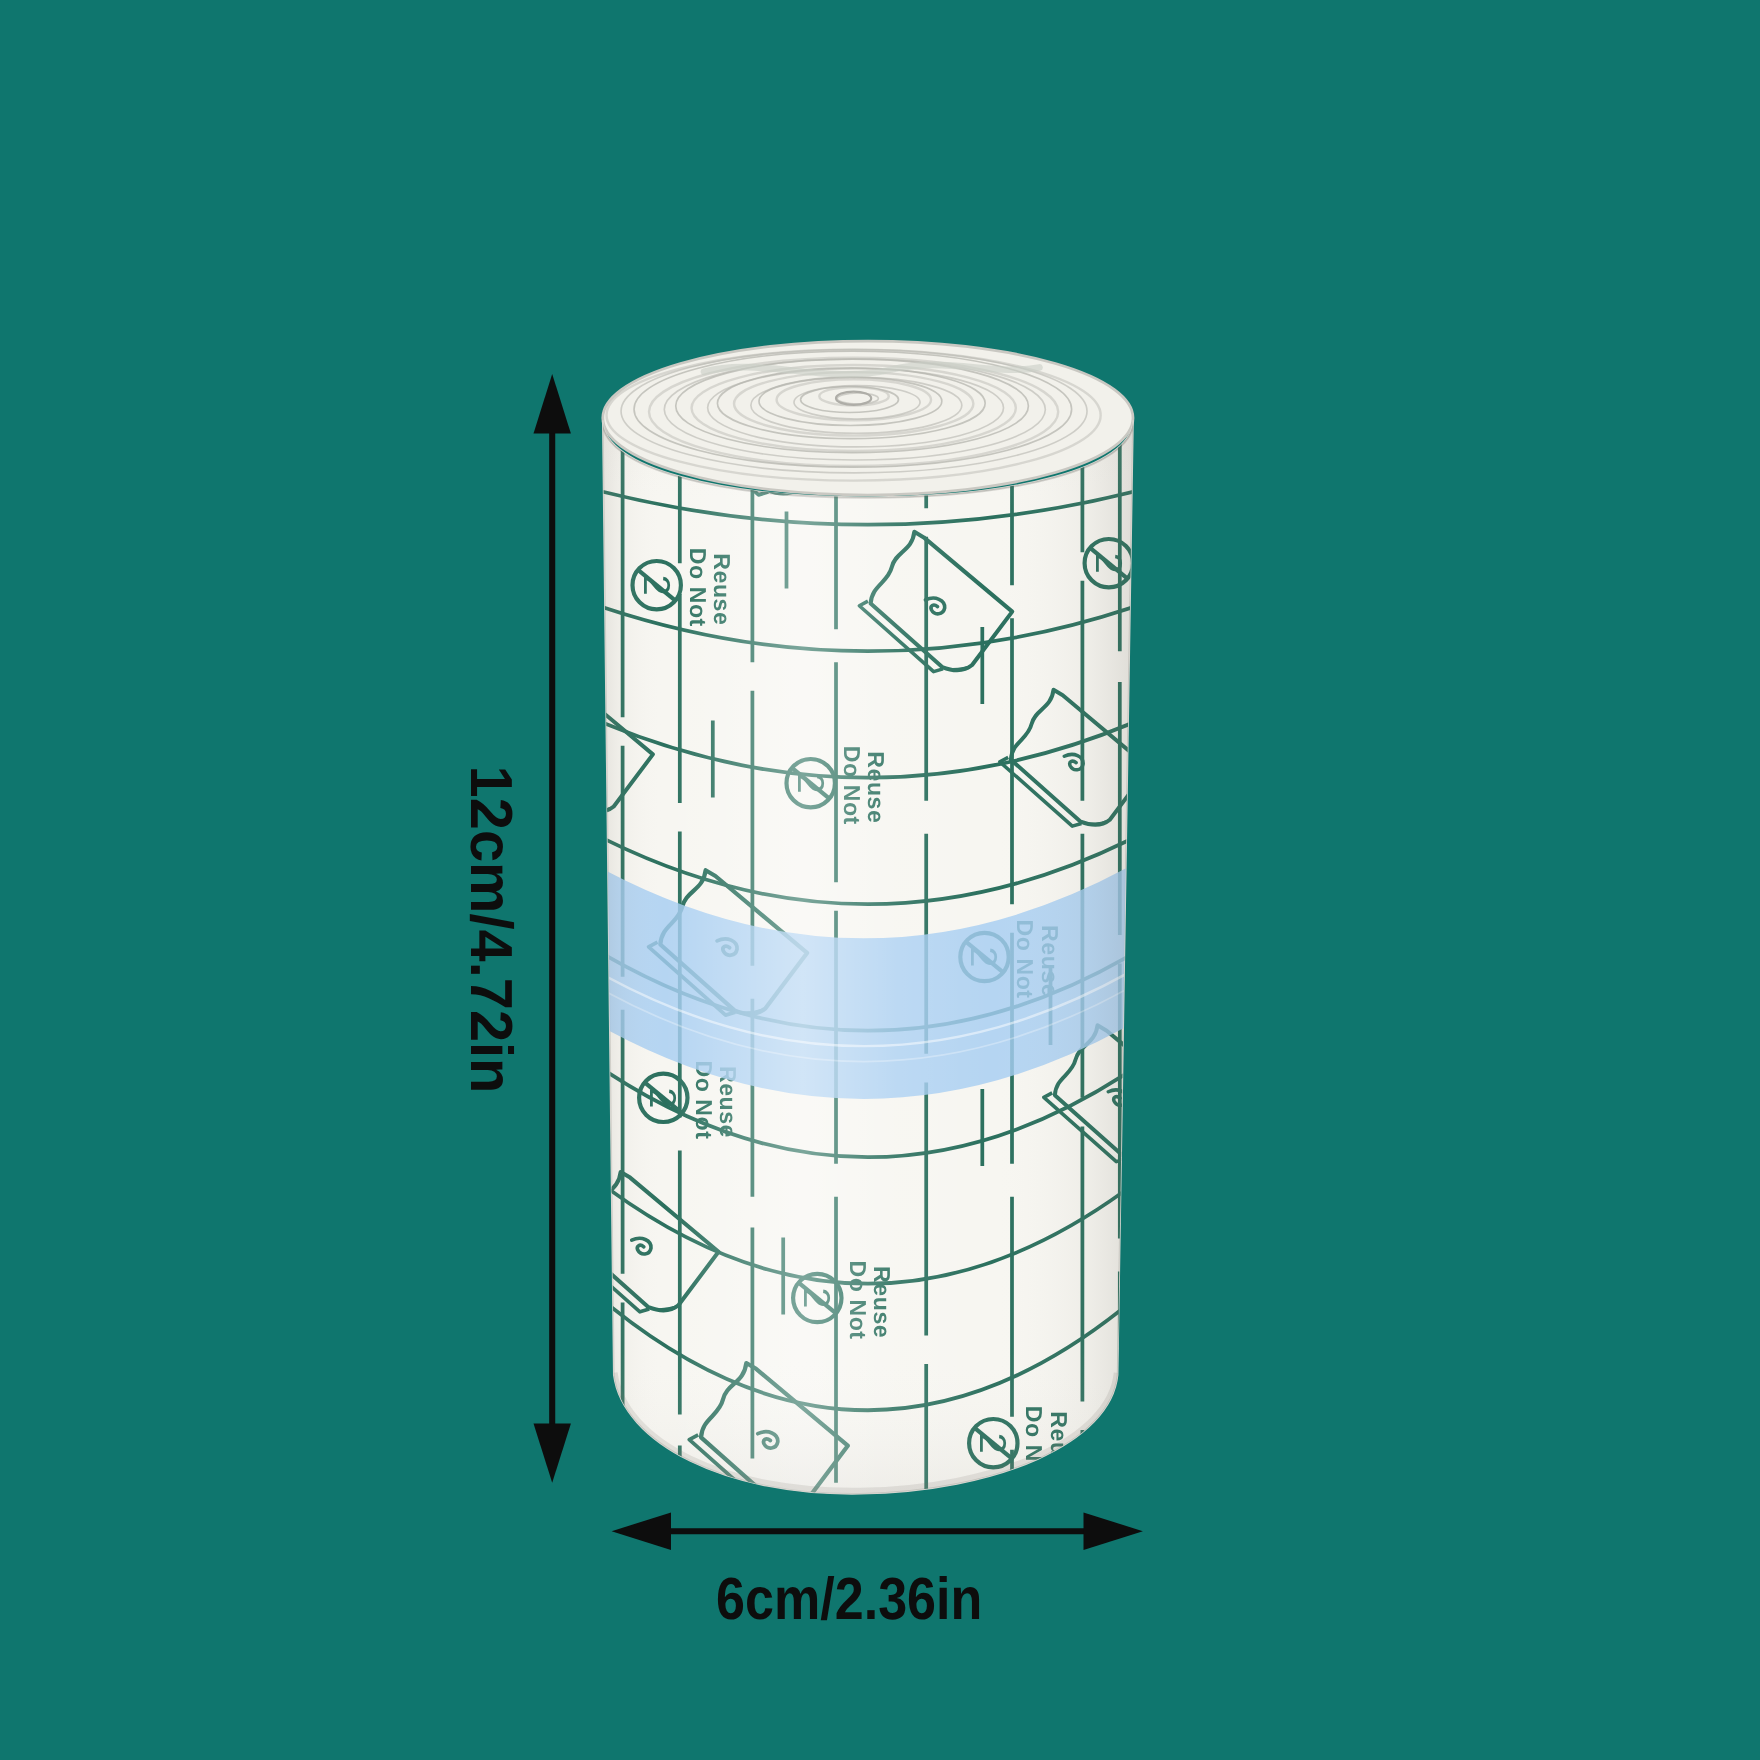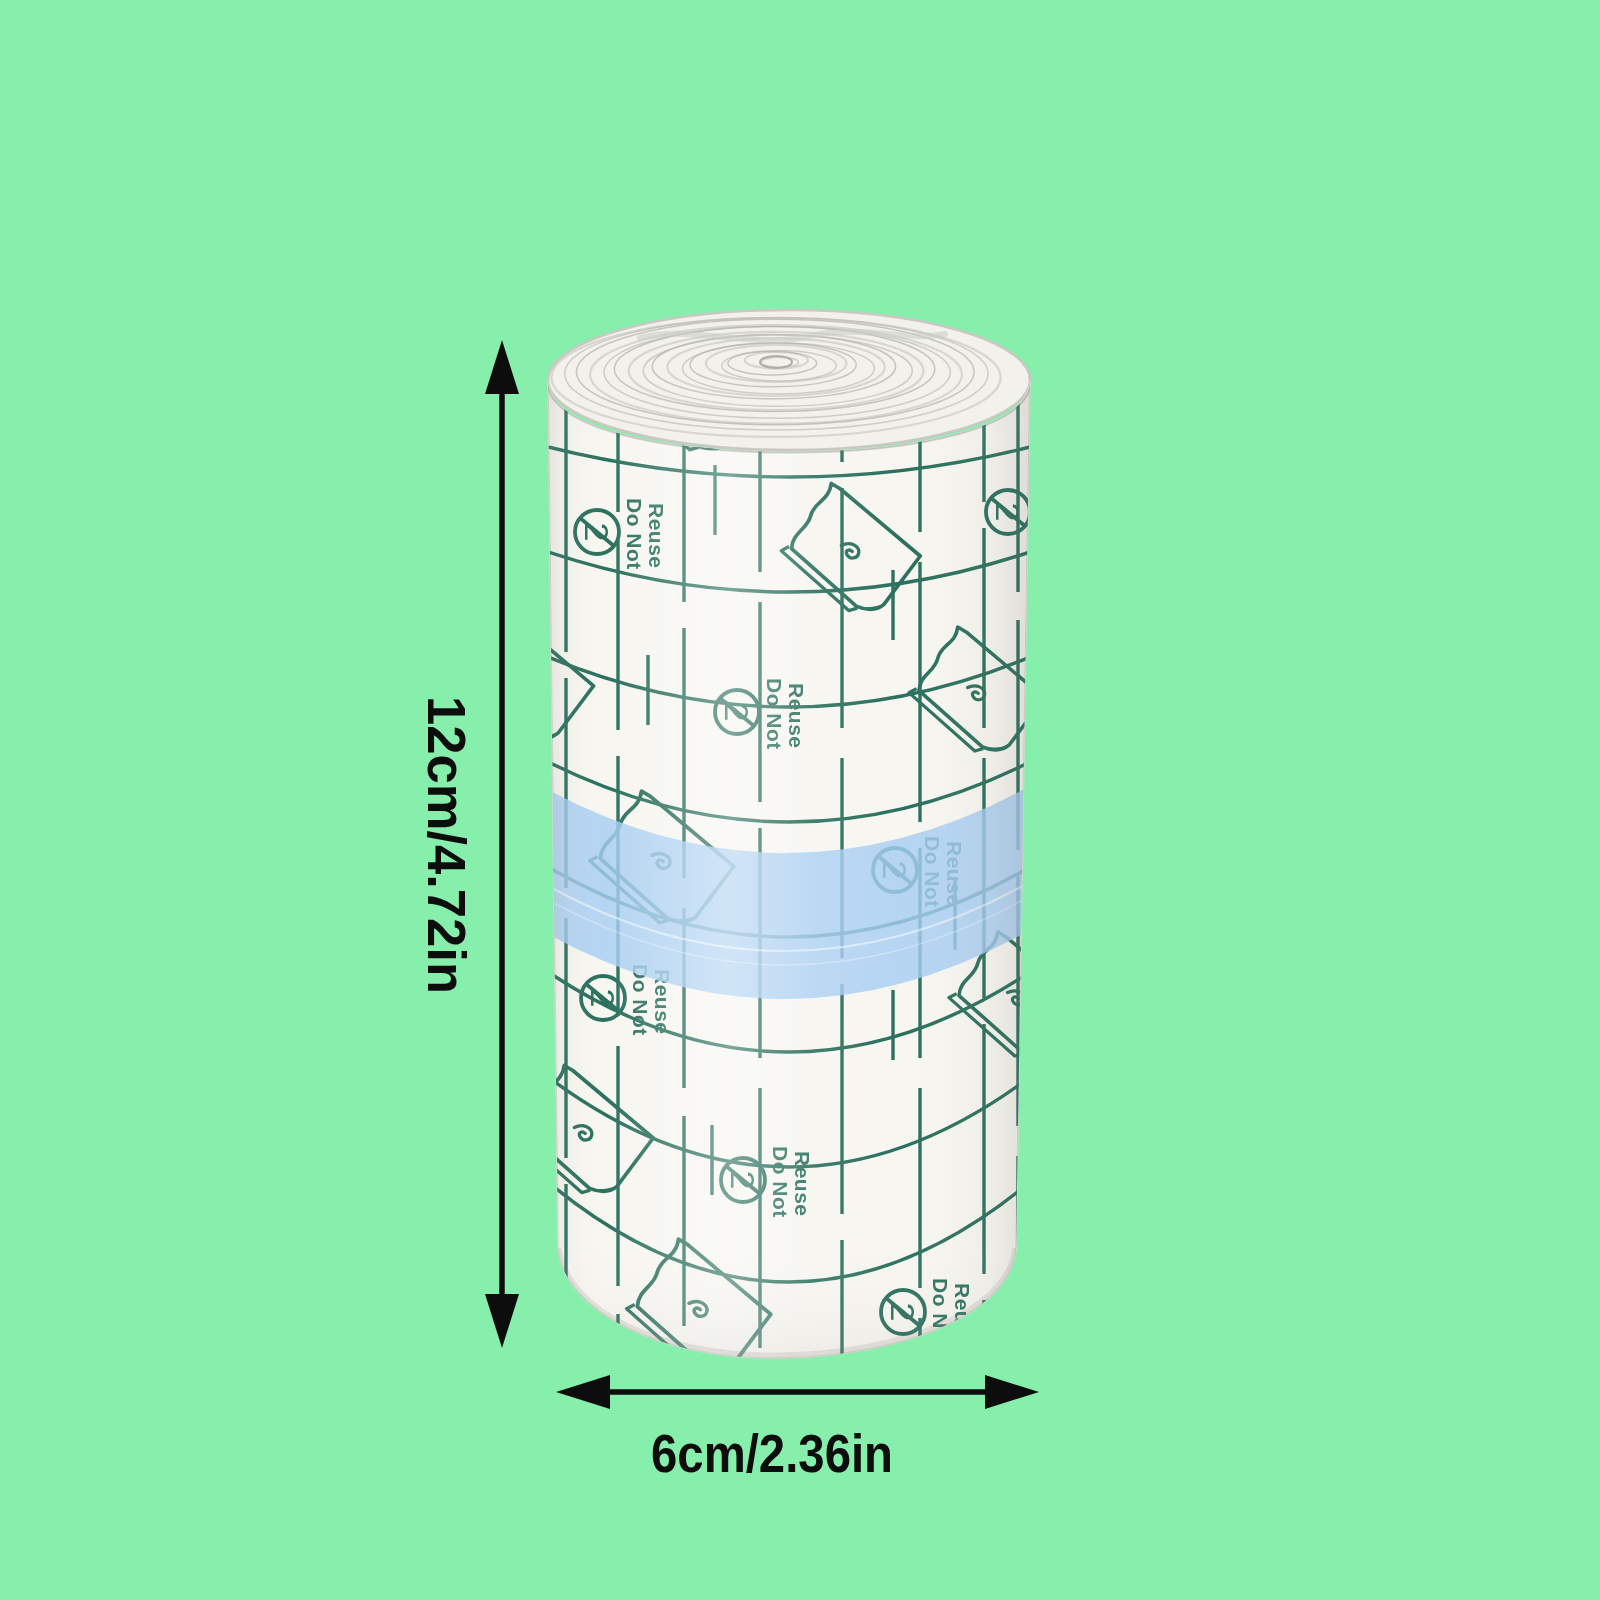--- a/index.html
+++ b/index.html
@@ -1,16 +1,16 @@
 <!DOCTYPE html>
 <html><head>
 <meta charset="utf-8">
 <style>
   html,body{margin:0;padding:0;background:#ffffff;}
-  .stage{position:relative;width:1600px;height:1600px;background:#86efac;overflow:hidden;
+  .stage{position:relative;width:1600px;height:1600px;background:#0f766e;overflow:hidden;
          font-family:"Liberation Sans", sans-serif;}
   svg text{font-family:"Liberation Sans", sans-serif;}
 </style>
 </head>
 <body>
 
 <div class="stage">
 <svg width="1600" height="1600" viewBox="0 0 1600 1600">
   <defs>
     <clipPath id="faceClip">

